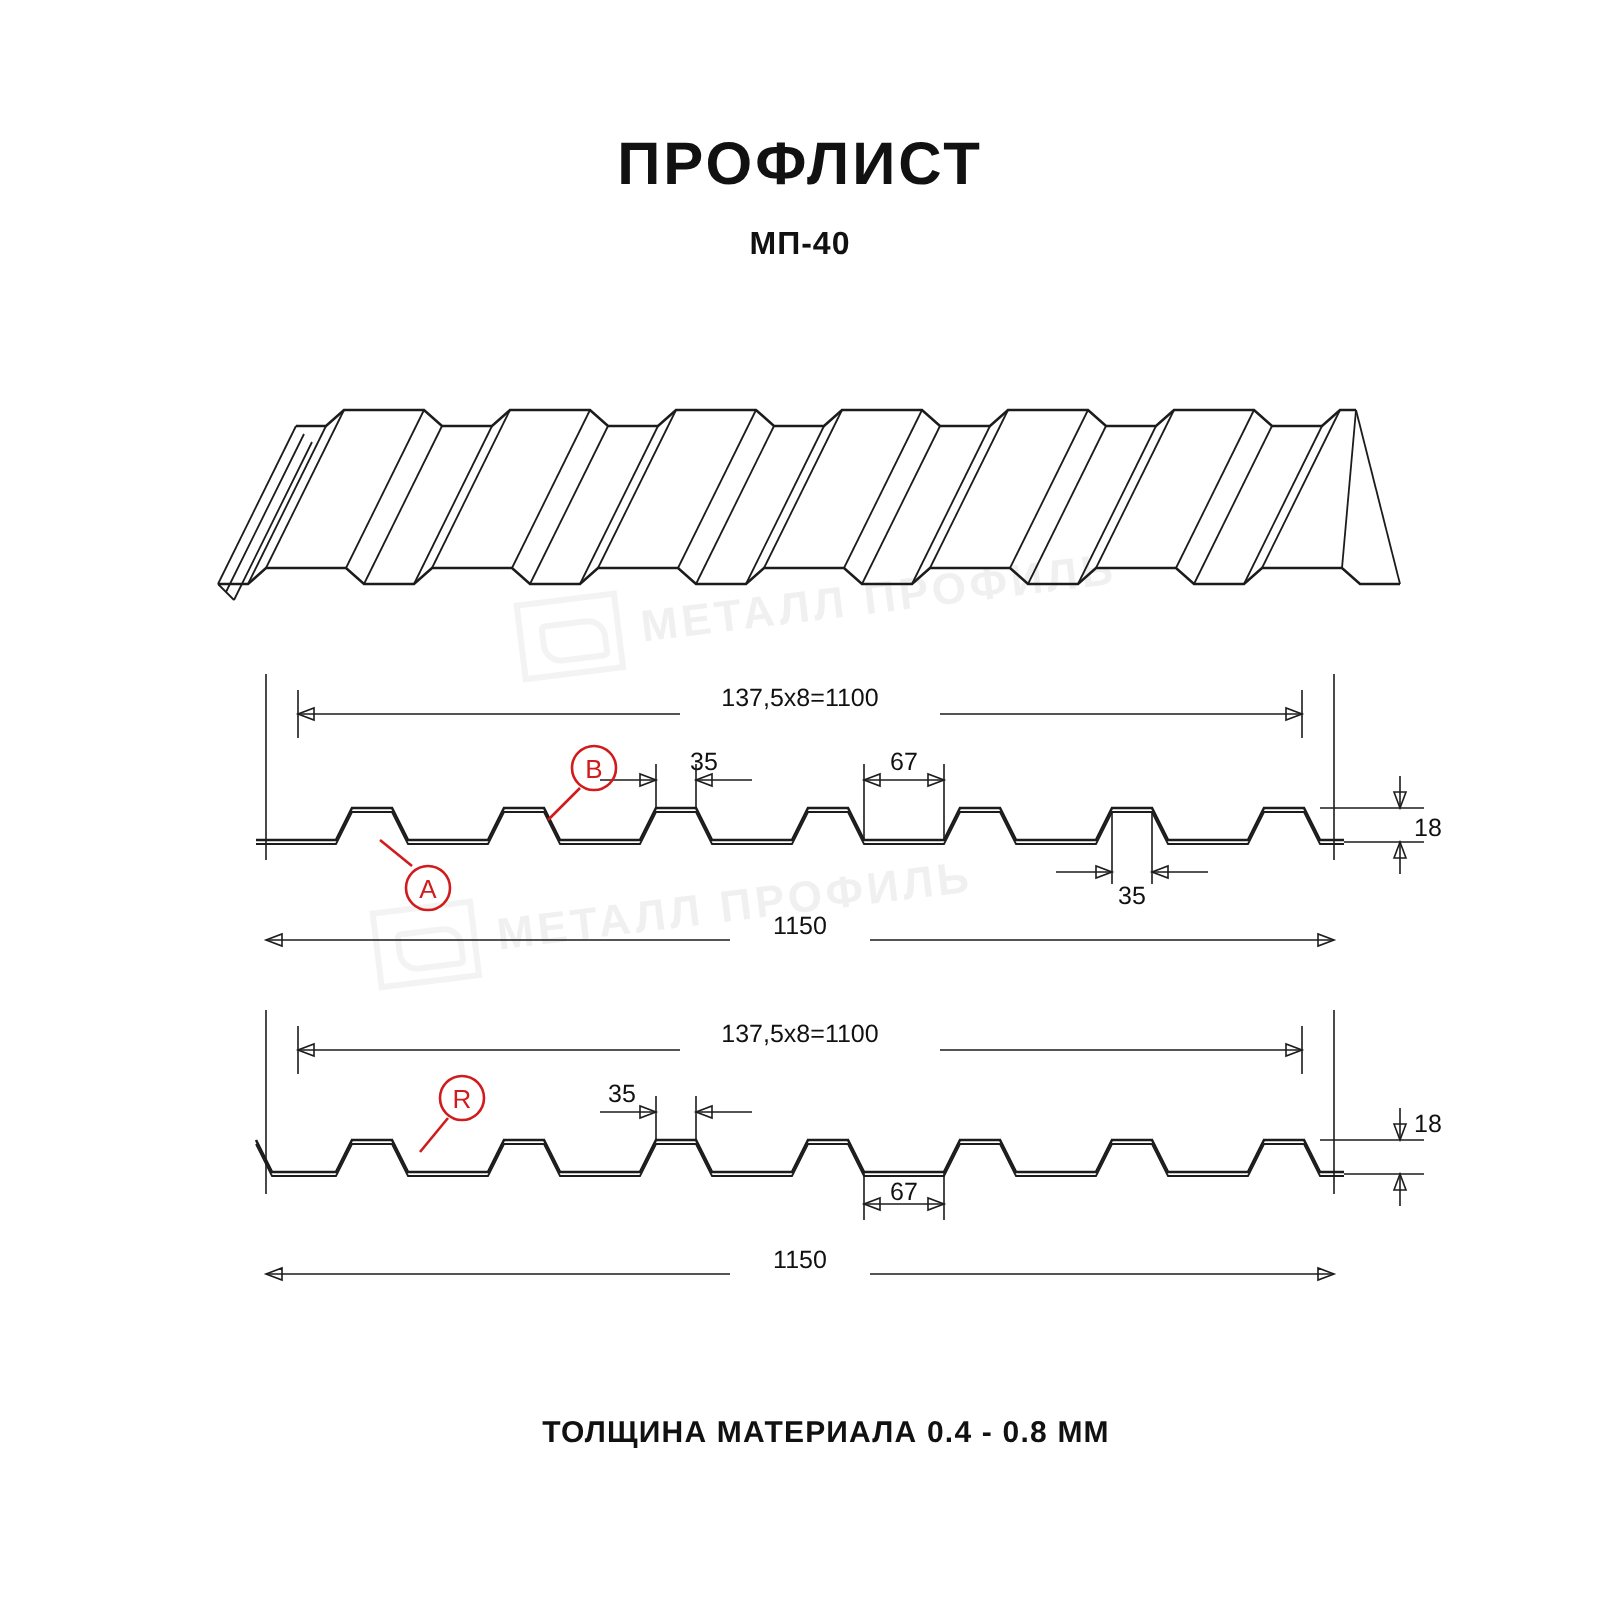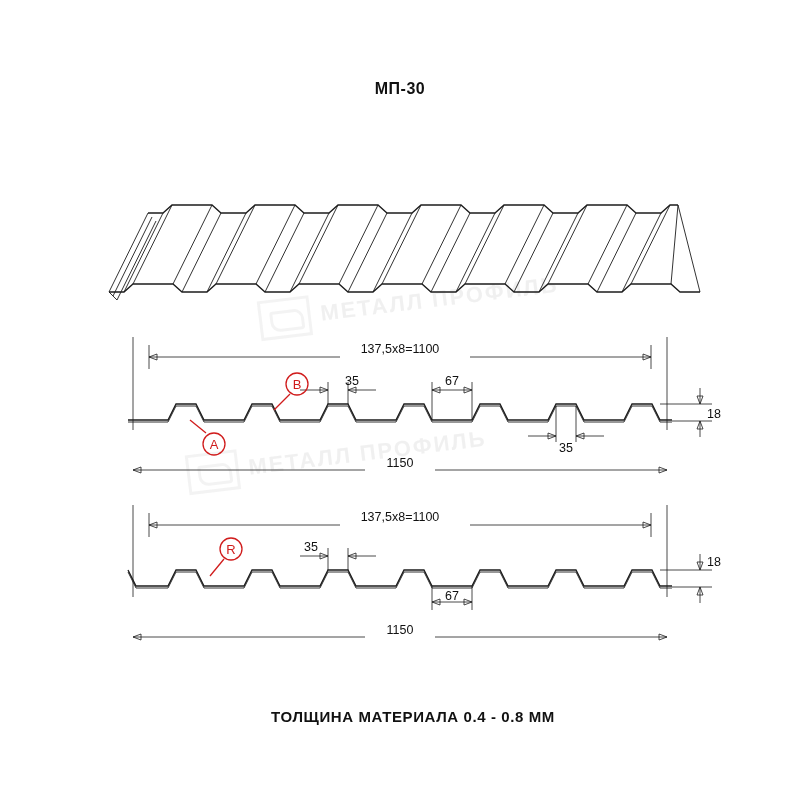--- a/index.html
+++ b/index.html
@@ -88,21 +88,22 @@
   .mark{stroke:#d01c1c;fill:none;stroke-width:1.3;}
   .mark-txt{fill:#d01c1c;font-size:13px;font-family:"Liberation Sans",sans-serif;}
   .dim-txt{fill:#111;font-size:12.5px;font-family:"Liberation Sans",sans-serif;}
 </style>
 </head>
 <body>
 
 <div class="sheet">
 
   <div class="title-block">
-    <div class="subtitle">МП-30</div>
+    <div class="title">ПРОФЛИСТ</div>
+    <div class="subtitle">МП-40</div>
   </div>
 
   <div class="wm wm1">
     <div class="wm-row">
       <span class="wm-logo"></span>
       <span class="wm-text">МЕТАЛЛ ПРОФИЛЬ</span>
     </div>
   </div>
   <div class="wm wm2">
     <div class="wm-row">

